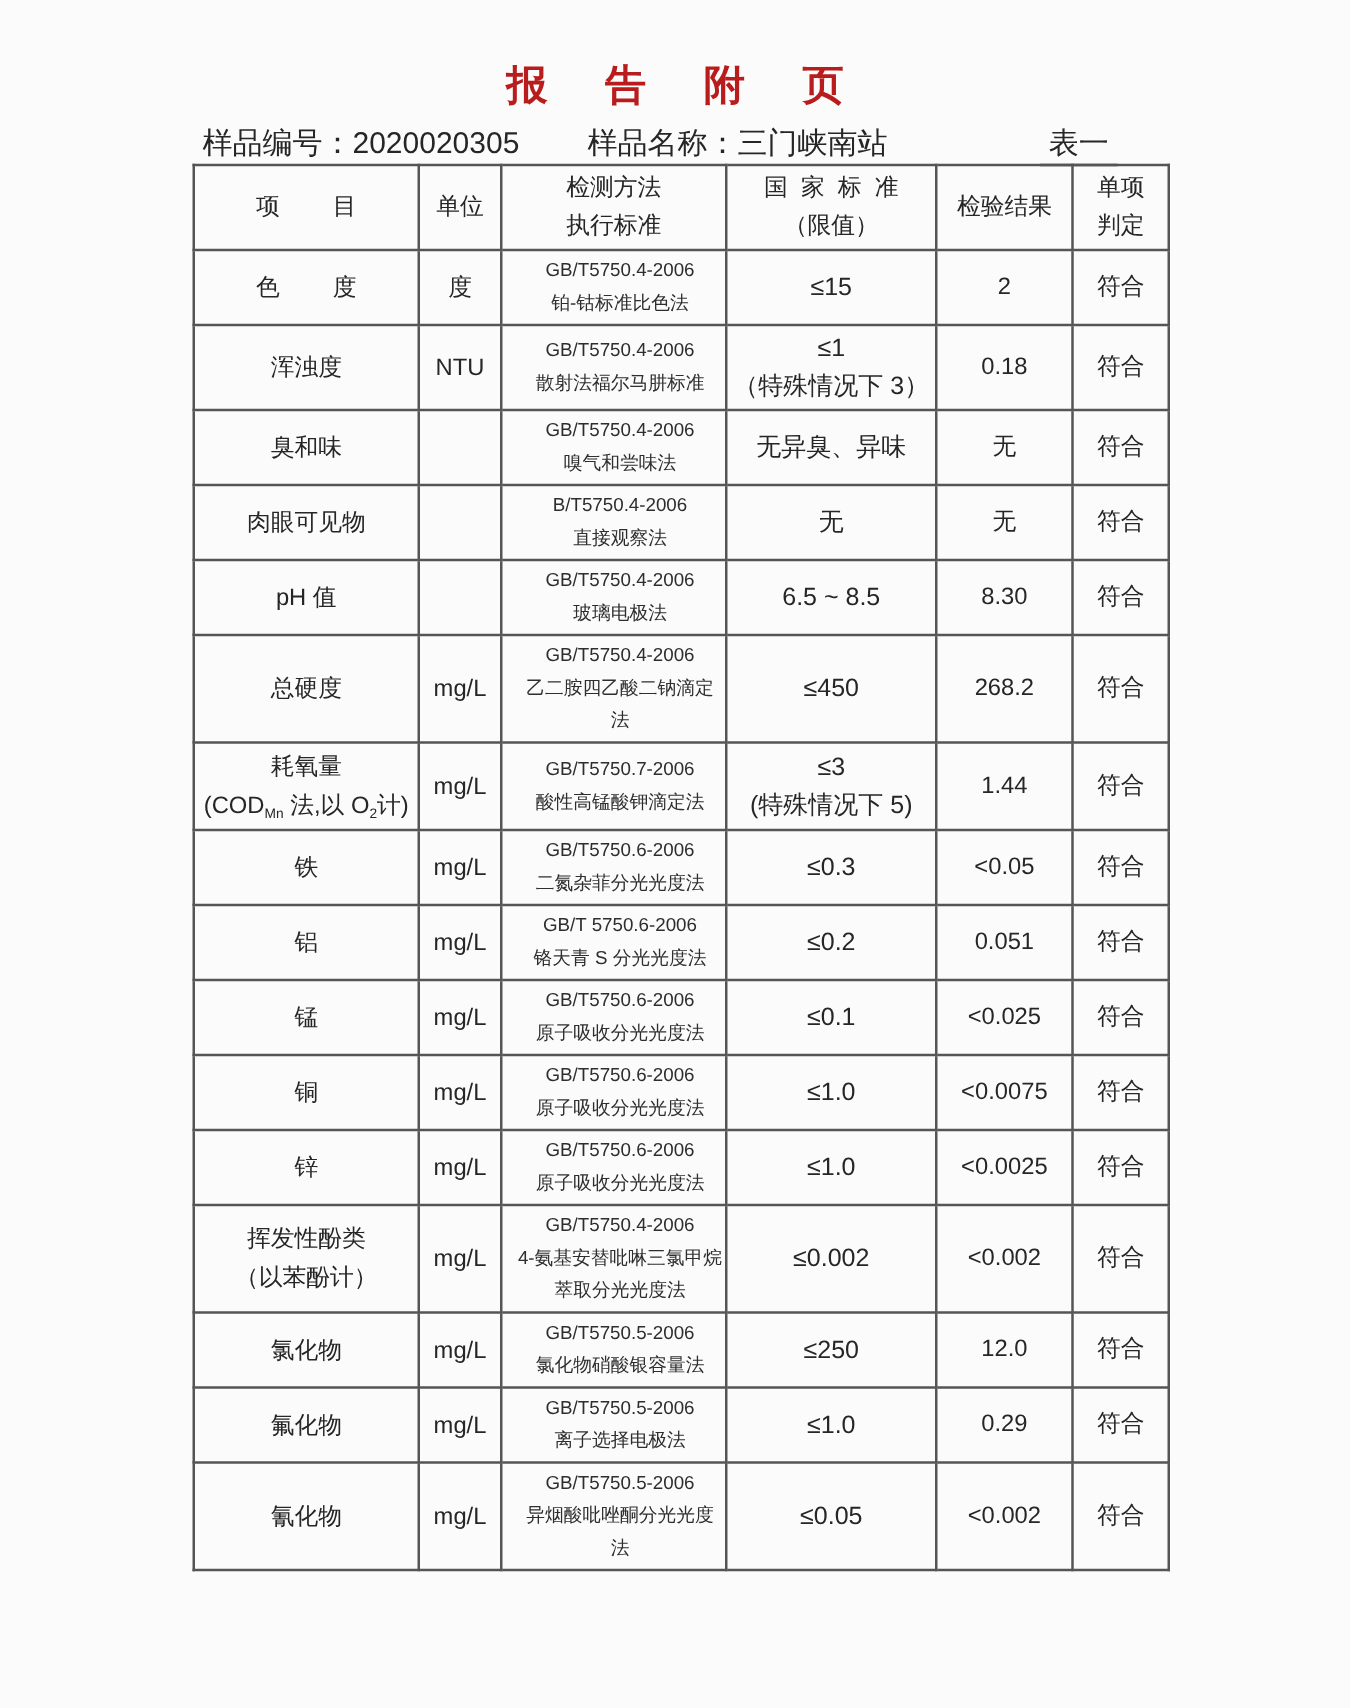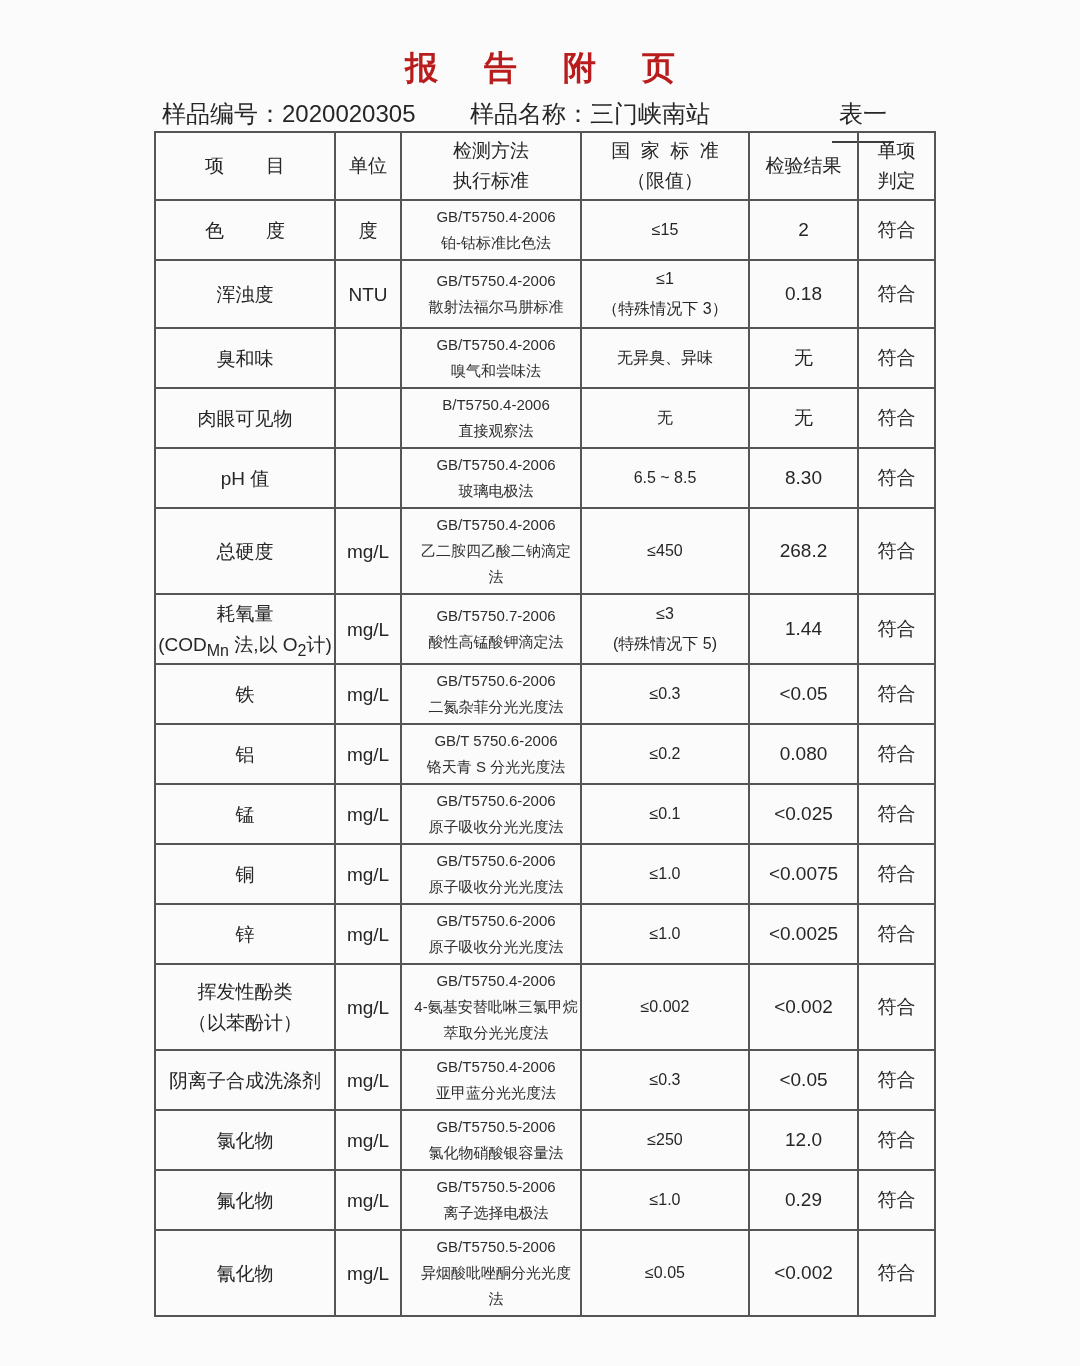--- a/index.html
+++ b/index.html
@@ -19,41 +19,41 @@
     font-size:33px; font-weight:bold;
     letter-spacing:46px; padding-left:46px;
     box-sizing:border-box;
     color:#b91c1c;
   }
 
   .meta { position:absolute; top:98px; left:0; width:100%; height:34px; font-size:24px; }
   .meta span { white-space:pre; }
   .meta .sample-no  { position:absolute; left:162px; }
   .meta .sample-name{ position:absolute; left:470px; }
-  .meta .table-label{ position:absolute; left:832px; padding:0 7px 11px; border-bottom:2px solid #3e3e3e; }
+  .meta .table-label{ position:absolute; left:832px; padding:0 7px 1px; border-bottom:2px solid #3e3e3e; }
 
   table.report-table {
     position:absolute; top:131px; left:154px;
     width:780px; border-collapse:collapse; table-layout:fixed;
   }
   .report-table th, .report-table td {
     border:2px solid #555;
     text-align:center; vertical-align:middle;
     white-space:pre-wrap;
     padding:3px 2px;
     overflow:hidden;
   }
   .report-table th { font-size:19px; font-weight:normal; line-height:30px; }
   td.col-item     { font-size:19px; line-height:31px; }
   td.col-unit     { font-size:19px; line-height:31px; }
   td.col-method   { font-size:15px; line-height:26px; color:#2e2e2e;padding-left:12px; }
-  td.col-standard { font-size:16px; line-height:30px; }
+  td.col-standard { font-size:20px; line-height:30px; }
   td.col-result   { font-size:19px; line-height:30px; }
   td.col-verdict  { font-size:19px; line-height:30px; }
-  sub { font-size:16px; line-height:0; }
+  sub { font-size:11px; line-height:0; }
 </style>
 </head>
 <body style="background: rgb(251, 251, 251); color: rgb(38, 38, 38);">
 
 <div class="page">
 
   <h1 class="title">报告附页</h1>
 
   <div class="meta">
     <span class="sample-no">样品编号：2020020305</span>
@@ -158,21 +158,21 @@
           <td class="col-standard">≤0.3</td>
           <td class="col-result">&lt;0.05</td>
           <td class="col-verdict">符合</td>
         </tr>
         <tr>
           <td class="col-item">铝</td>
           <td class="col-unit">mg/L</td>
           <td class="col-method">GB/T 5750.6-2006
 铬天青 S 分光光度法</td>
           <td class="col-standard">≤0.2</td>
-          <td class="col-result">0.080</td>
+          <td class="col-result">0.051</td>
           <td class="col-verdict">符合</td>
         </tr>
         <tr>
           <td class="col-item">锰</td>
           <td class="col-unit">mg/L</td>
           <td class="col-method">GB/T5750.6-2006
 原子吸收分光光度法</td>
           <td class="col-standard">≤0.1</td>
           <td class="col-result">&lt;0.025</td>
           <td class="col-verdict">符合</td>
@@ -200,29 +200,20 @@
 （以苯酚计）</td>
           <td class="col-unit">mg/L</td>
           <td class="col-method">GB/T5750.4-2006
 4-氨基安替吡啉三氯甲烷
 萃取分光光度法</td>
           <td class="col-standard">≤0.002</td>
           <td class="col-result">&lt;0.002</td>
           <td class="col-verdict">符合</td>
         </tr>
         <tr>
-          <td class="col-item">阴离子合成洗涤剂</td>
-          <td class="col-unit">mg/L</td>
-          <td class="col-method">GB/T5750.4-2006
-亚甲蓝分光光度法</td>
-          <td class="col-standard">≤0.3</td>
-          <td class="col-result">&lt;0.05</td>
-          <td class="col-verdict">符合</td>
-        </tr>
-        <tr>
           <td class="col-item">氯化物</td>
           <td class="col-unit">mg/L</td>
           <td class="col-method">GB/T5750.5-2006
 氯化物硝酸银容量法</td>
           <td class="col-standard">≤250</td>
           <td class="col-result">12.0</td>
           <td class="col-verdict">符合</td>
         </tr>
         <tr>
           <td class="col-item">氟化物</td>

